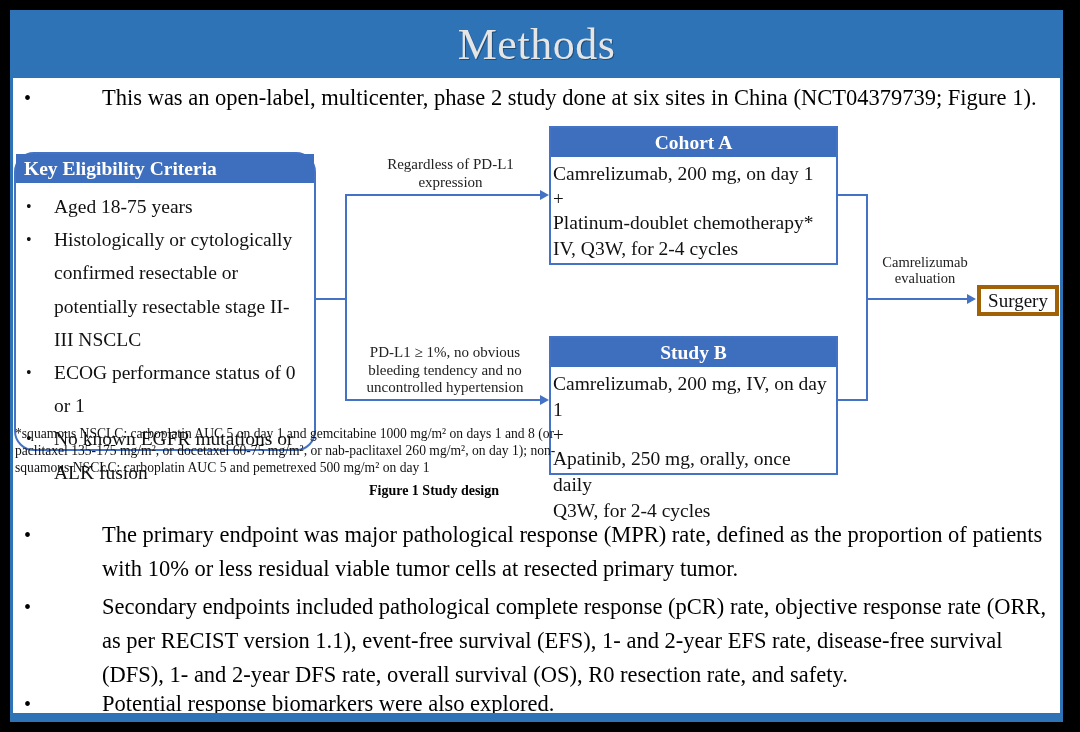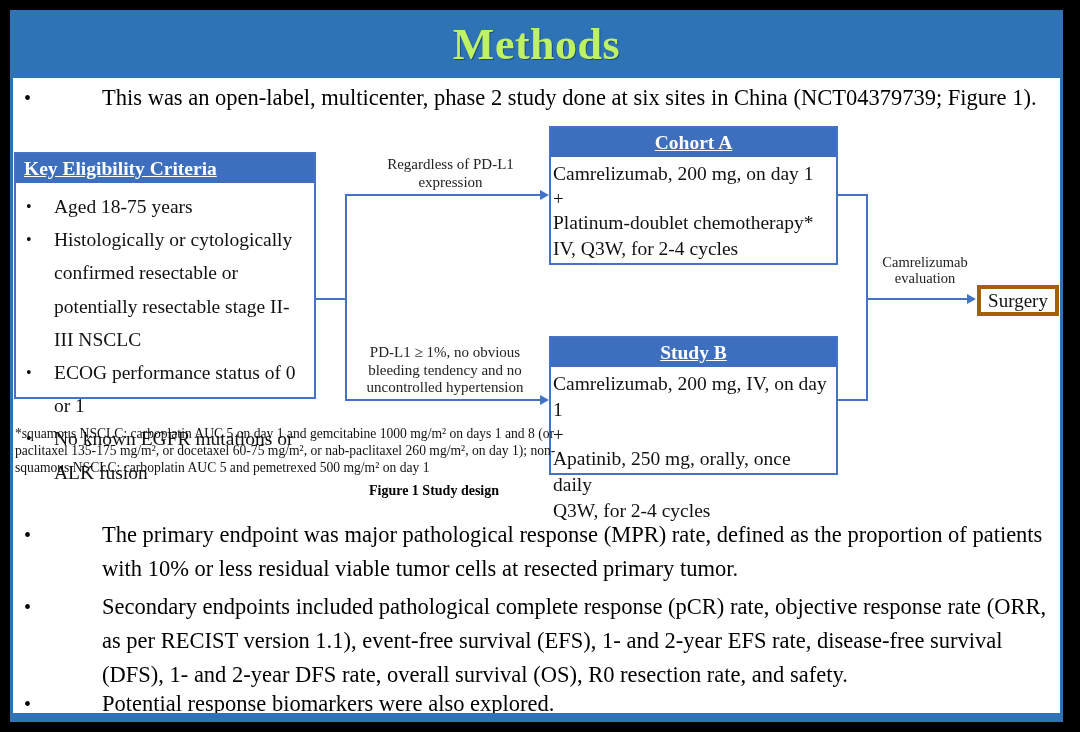--- a/index.html
+++ b/index.html
@@ -5,39 +5,39 @@
   html,body{margin:0;padding:0;background:#000;}
   .slide{
     position:relative;width:1080px;height:732px;background:#000;
     font-family:"Liberation Serif","DejaVu Serif",serif;color:#111;overflow:hidden;
   }
   .titlebar{
     position:absolute;left:10px;top:10px;width:1053px;height:68px;
     background:#2E73B6;display:flex;align-items:center;justify-content:center;
   }
   .titlebar .t{
-    color:#bef264;font-size:44px;font-weight:bold;letter-spacing:.5px;
+    color:#e5e5e5;font-size:44px;font-weight:normal;letter-spacing:.5px;
     text-shadow:1px 1px 0 rgba(0,0,0,.35);
   }
   .content{
     position:absolute;left:10px;top:78px;width:1053px;height:635px;background:#fff;
     border-left:3px solid #2E73B6;border-right:3px solid #2E73B6;box-sizing:border-box;
   }
   .bottombar{position:absolute;left:10px;top:713px;width:1053px;height:9px;background:#2E73B6;}
 
   .bullet-row{position:absolute;display:flex;color:#000;}
   .bullet-row .dot{width:30px;flex:0 0 30px;font-size:20px;line-height:inherit;padding-left:2px;}
   .bullet-row .txt{flex:1;margin-left:48px;}
   .b-lg{font-size:22.5px;line-height:34px;}
 
   
   .fbox{position:absolute;background:#fff;border:2px solid #4472C4;box-sizing:border-box;}
   .fbox .hdr{
     background:#3E6FBE;color:#fff;font-weight:bold;font-size:19.5px;
-    padding:2px 8px;line-height:25px;text-decoration:underline;
+    padding:2px 8px;line-height:25px;
   }
   .hdr-center{text-align:center;}
   .elig-body{padding:7px 6px 4px 6px;}
   .elig-item{display:flex;font-size:19.5px;line-height:33.2px;}
   .elig-item .dot{width:28px;flex:0 0 28px;font-size:16px;padding-left:4px;}
   .cohort-body{padding:4px 2px 5px 2px;}
   .cohort-line{font-size:19.5px;line-height:26px;}
   .cohort-plus{font-size:19px;line-height:23px;}
 
   .conn{position:absolute;background:#4472C4;}
@@ -71,21 +71,21 @@
     <div class="t">Methods</div>
   </div>
 
   <div class="content"></div>
 
   <div class="bullet-row b-lg" style="left:22px;top:81px;width:1030px;">
     <span class="dot">•</span>
     <span class="txt">This was an open-label, multicenter, phase 2 study done at six sites in China (NCT04379739; Figure 1).</span>
   </div>
 
-  <div class="fbox" style="left:14px;top:152px;width:302px;height:247px;">
+  <div class="fbox" style="left:14px;top:152px;width:302px;height:299px;border-radius:20px;">
     <div class="hdr">Key  Eligibility Criteria</div>
     <div class="elig-body">
       <div class="elig-item">
         <span class="dot">•</span>
         <span>Aged 18-75 years</span>
       </div>
       <div class="elig-item">
         <span class="dot">•</span>
         <span>Histologically or cytologically confirmed resectable or potentially resectable stage II-III  NSCLC</span>
       </div>

